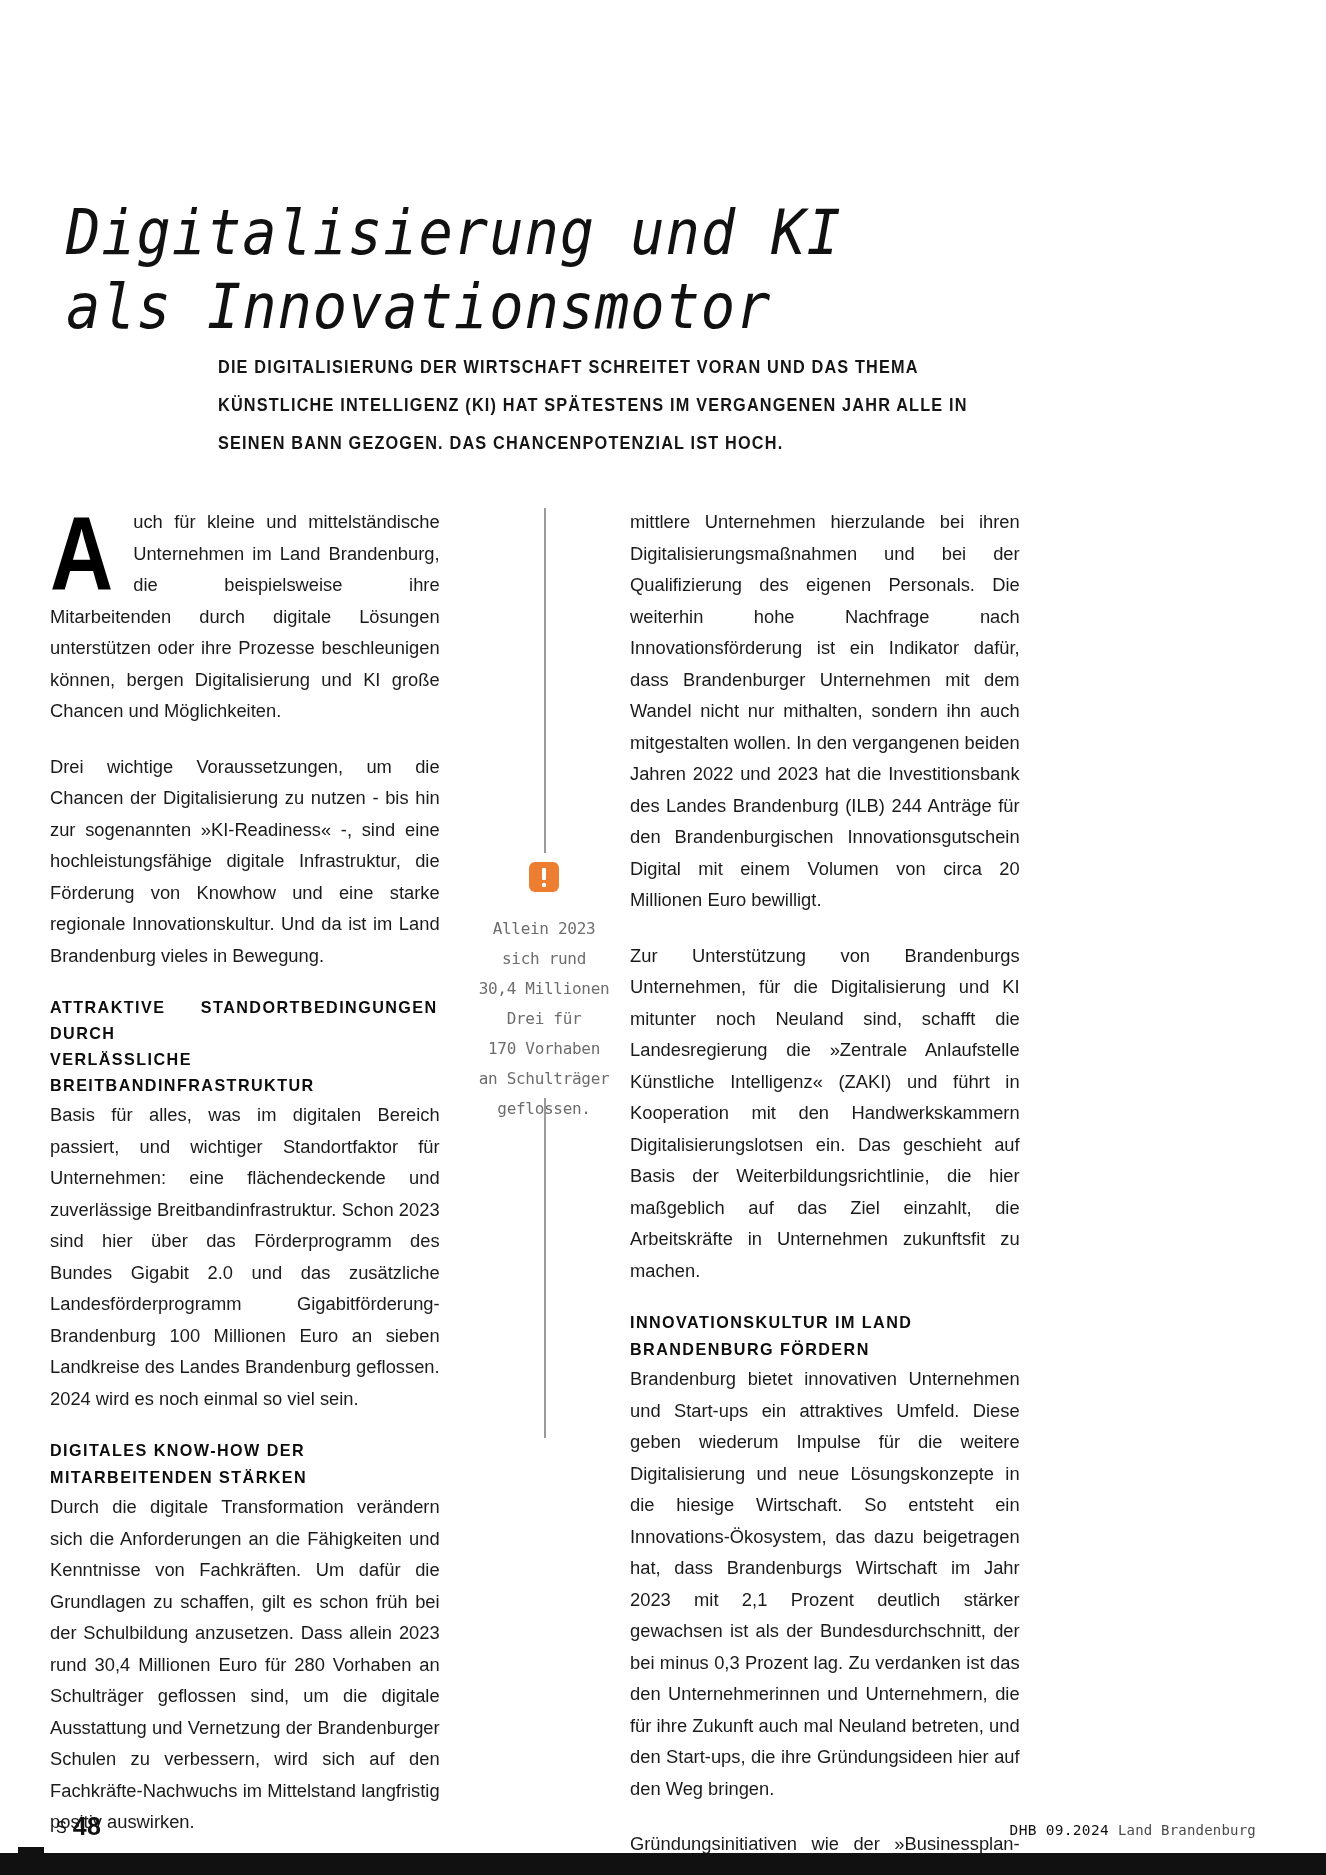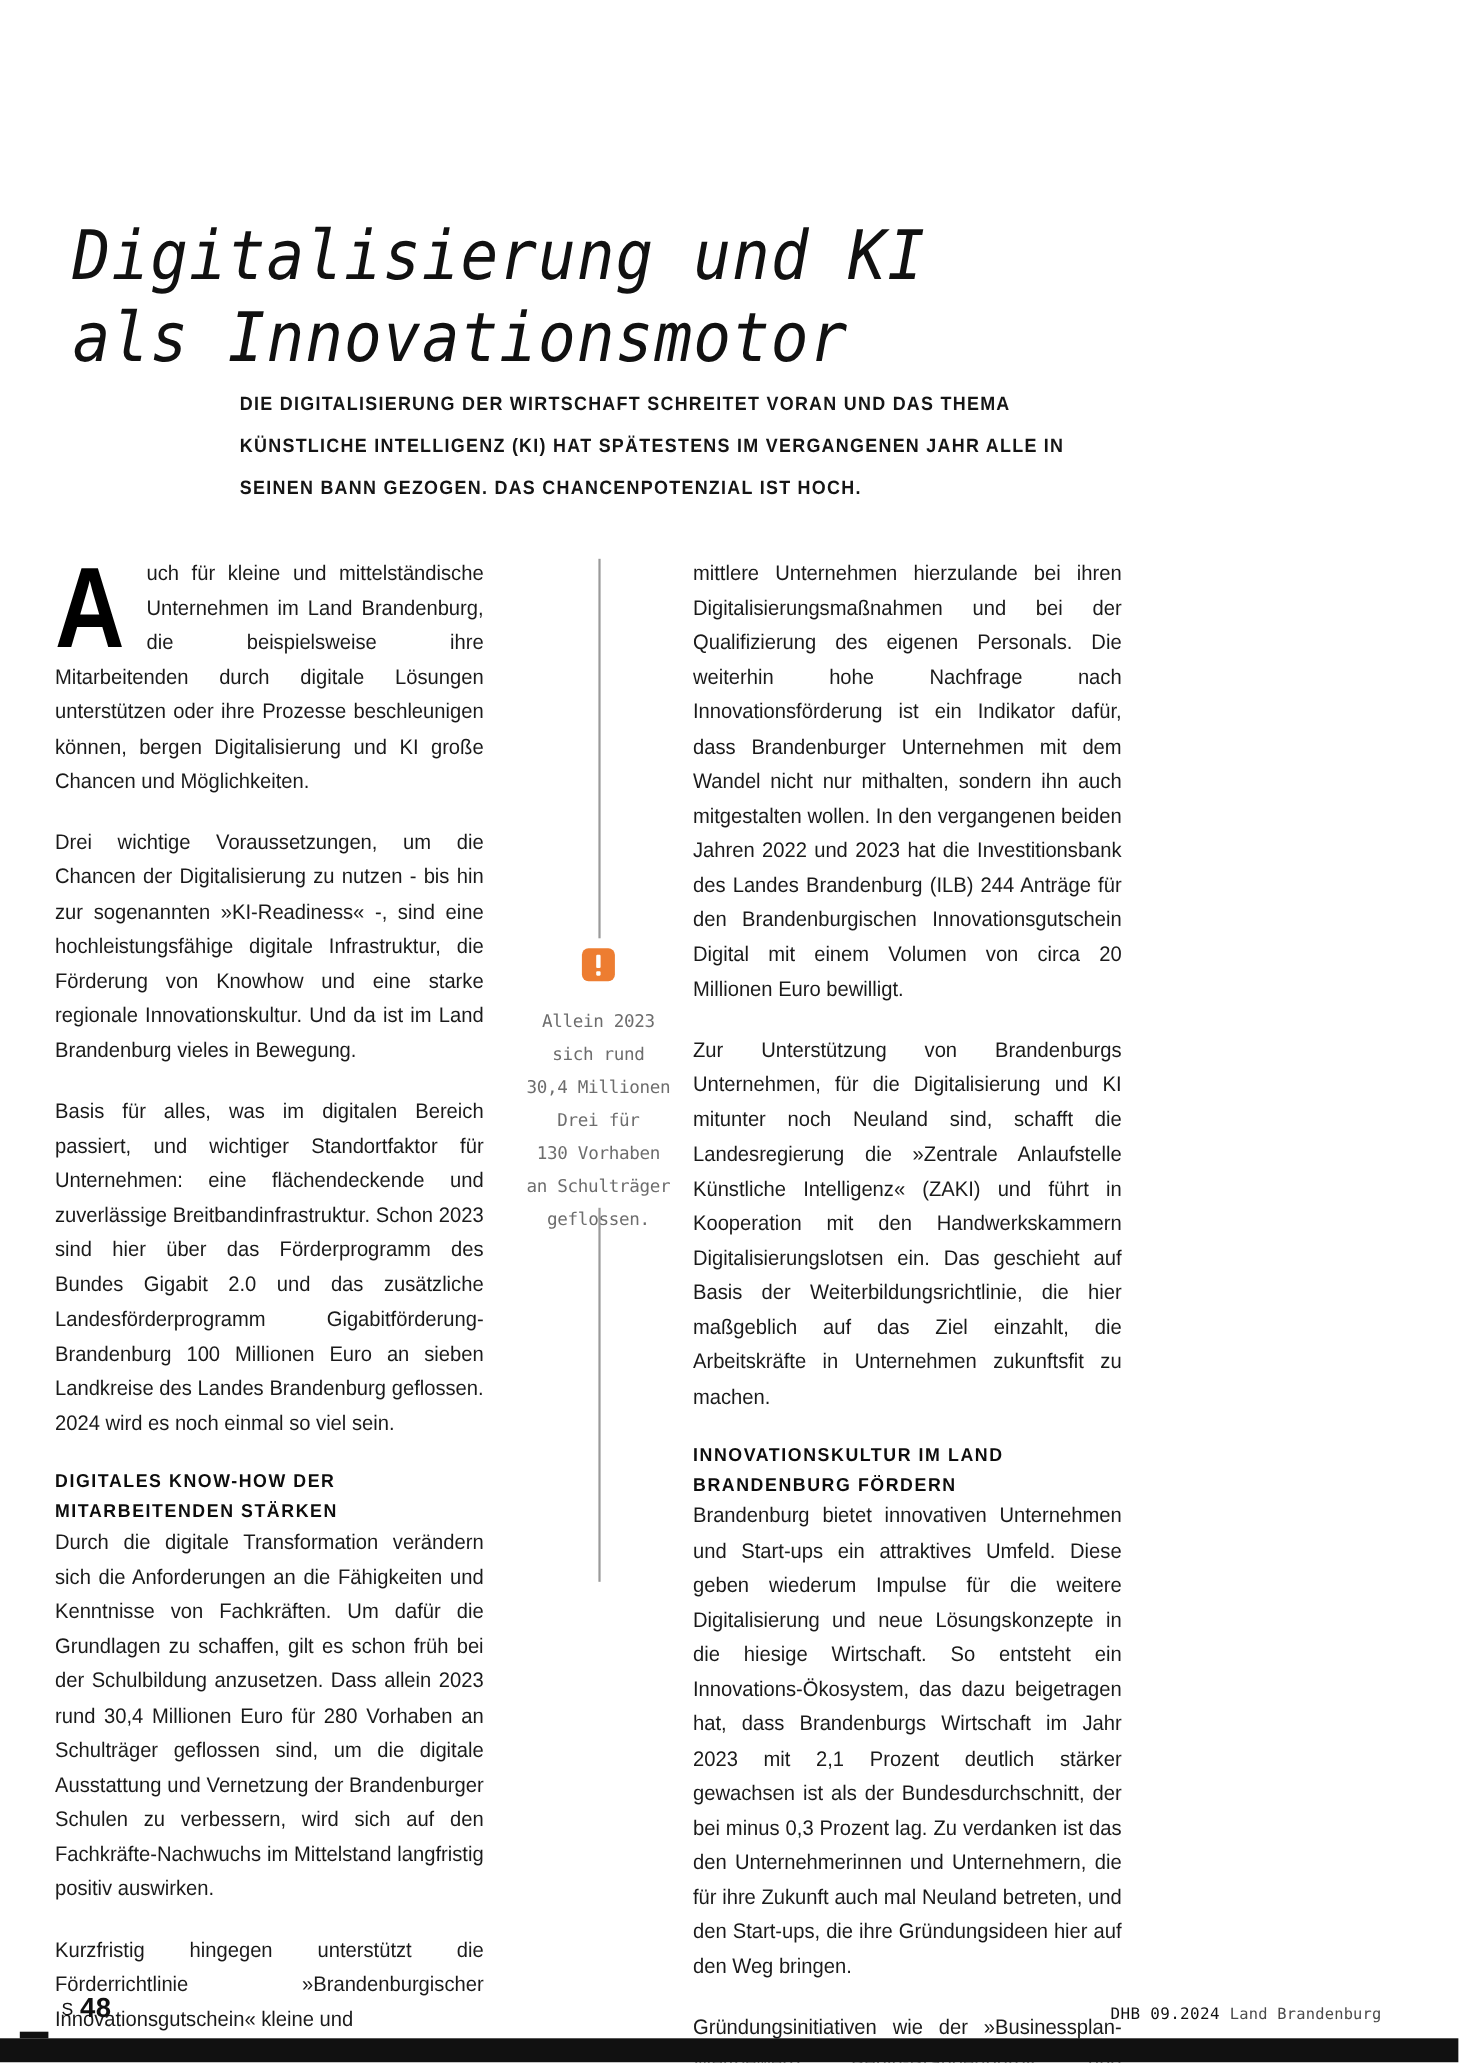--- a/index.html
+++ b/index.html
@@ -235,20 +235,24 @@
     <span>KÜNSTLICHE INTELLIGENZ (KI) HAT SPÄTESTENS IM VERGANGENEN JAHR ALLE IN</span>
     <span>SEINEN BANN GEZOGEN. DAS CHANCENPOTENZIAL IST HOCH.</span>
   </div>
 
   <div class="rule rule-top"></div>
   <div class="rule rule-bottom"></div>
 
   <div class="col col-left">
     <p><span class="dropcap">A</span><span>uch für kleine und mittelständische Unternehmen im Land Brandenburg, die beispielsweise ihre Mitarbeitenden durch digitale Lösungen unterstützen oder ihre Prozesse beschleunigen können, bergen Digitalisierung und KI große Chancen und Möglichkeiten.</span></p>
     <p>Drei wichtige Voraussetzungen, um die Chancen der Digitalisierung zu nutzen - bis hin zur sogenannten »KI-Readiness« -, sind eine hochleistungsfähige digitale Infrastruktur, die Förderung von Knowhow und eine starke regionale Innovationskultur. Und da ist im Land Brandenburg vieles in Bewegung.</p>
+    <div class="sec-wrap">
+      <h3 class="sec">ATTRAKTIVE STANDORTBEDINGUNGEN DURCH</h3>
+      <h3 class="sec">VERLÄSSLICHE BREITBANDINFRASTRUKTUR</h3>
+    </div>
     <p class="after-head">Basis für alles, was im digitalen Bereich passiert, und wichtiger Standortfaktor für Unternehmen: eine flächendeckende und zuverlässige Breitbandinfrastruktur. Schon 2023 sind hier über das Förderprogramm des Bundes Gigabit 2.0 und das zusätzliche Landesförderprogramm Gigabitförderung-Brandenburg 100 Millionen Euro an sieben Landkreise des Landes Brandenburg geflossen. 2024 wird es noch einmal so viel sein.</p>
     <div class="sec-wrap">
       <h3 class="sec">DIGITALES KNOW-HOW DER</h3>
       <h3 class="sec">MITARBEITENDEN STÄRKEN</h3>
     </div>
     <p class="after-head">Durch die digitale Transformation verändern sich die Anforderungen an die Fähigkeiten und Kenntnisse von Fachkräften. Um dafür die Grundlagen zu schaffen, gilt es schon früh bei der Schulbildung anzusetzen. Dass allein 2023 rund 30,4 Millionen Euro für 280 Vorhaben an Schulträger geflossen sind, um die digitale Ausstattung und Vernetzung der Brandenburger Schulen zu verbessern, wird sich auf den Fachkräfte-Nachwuchs im Mittelstand langfristig positiv auswirken.</p>
     <p>Kurzfristig hingegen unterstützt die Förderrichtlinie »Brandenburgischer Innovationsgutschein« kleine und</p>
   </div>
 
   <div class="col col-right">
@@ -262,21 +266,21 @@
     <p>Gründungsinitiativen wie der »Businessplan-Wettbewerb Berlin-Brandenburg« und Wirtschaftspreise wie der »Zukunftspreis des Landes Brandenburg« sind Plattformen, die diese engagierten Unternehmerpersönlichkeiten in Szene setzen und miteinander vernet-</p>
   </div>
 
   <div class="pullquote">
     <div class="pq-icon"></div>
     <div class="pq-text">
       <span>Allein 2023</span>
       <span>sich rund</span>
       <span>30,4 Millionen</span>
       <span>Drei für</span>
-      <span>130 Vorhaben</span>
+      <span>170 Vorhaben</span>
       <span>an Schulträger</span>
       <span>geflossen.</span>
     </div>
   </div>
 
   <div class="footer-tick"></div>
   <div class="folio">
     <span class="s-mark">S</span><span class="num">48</span>
   </div>
   <div class="imprint">

